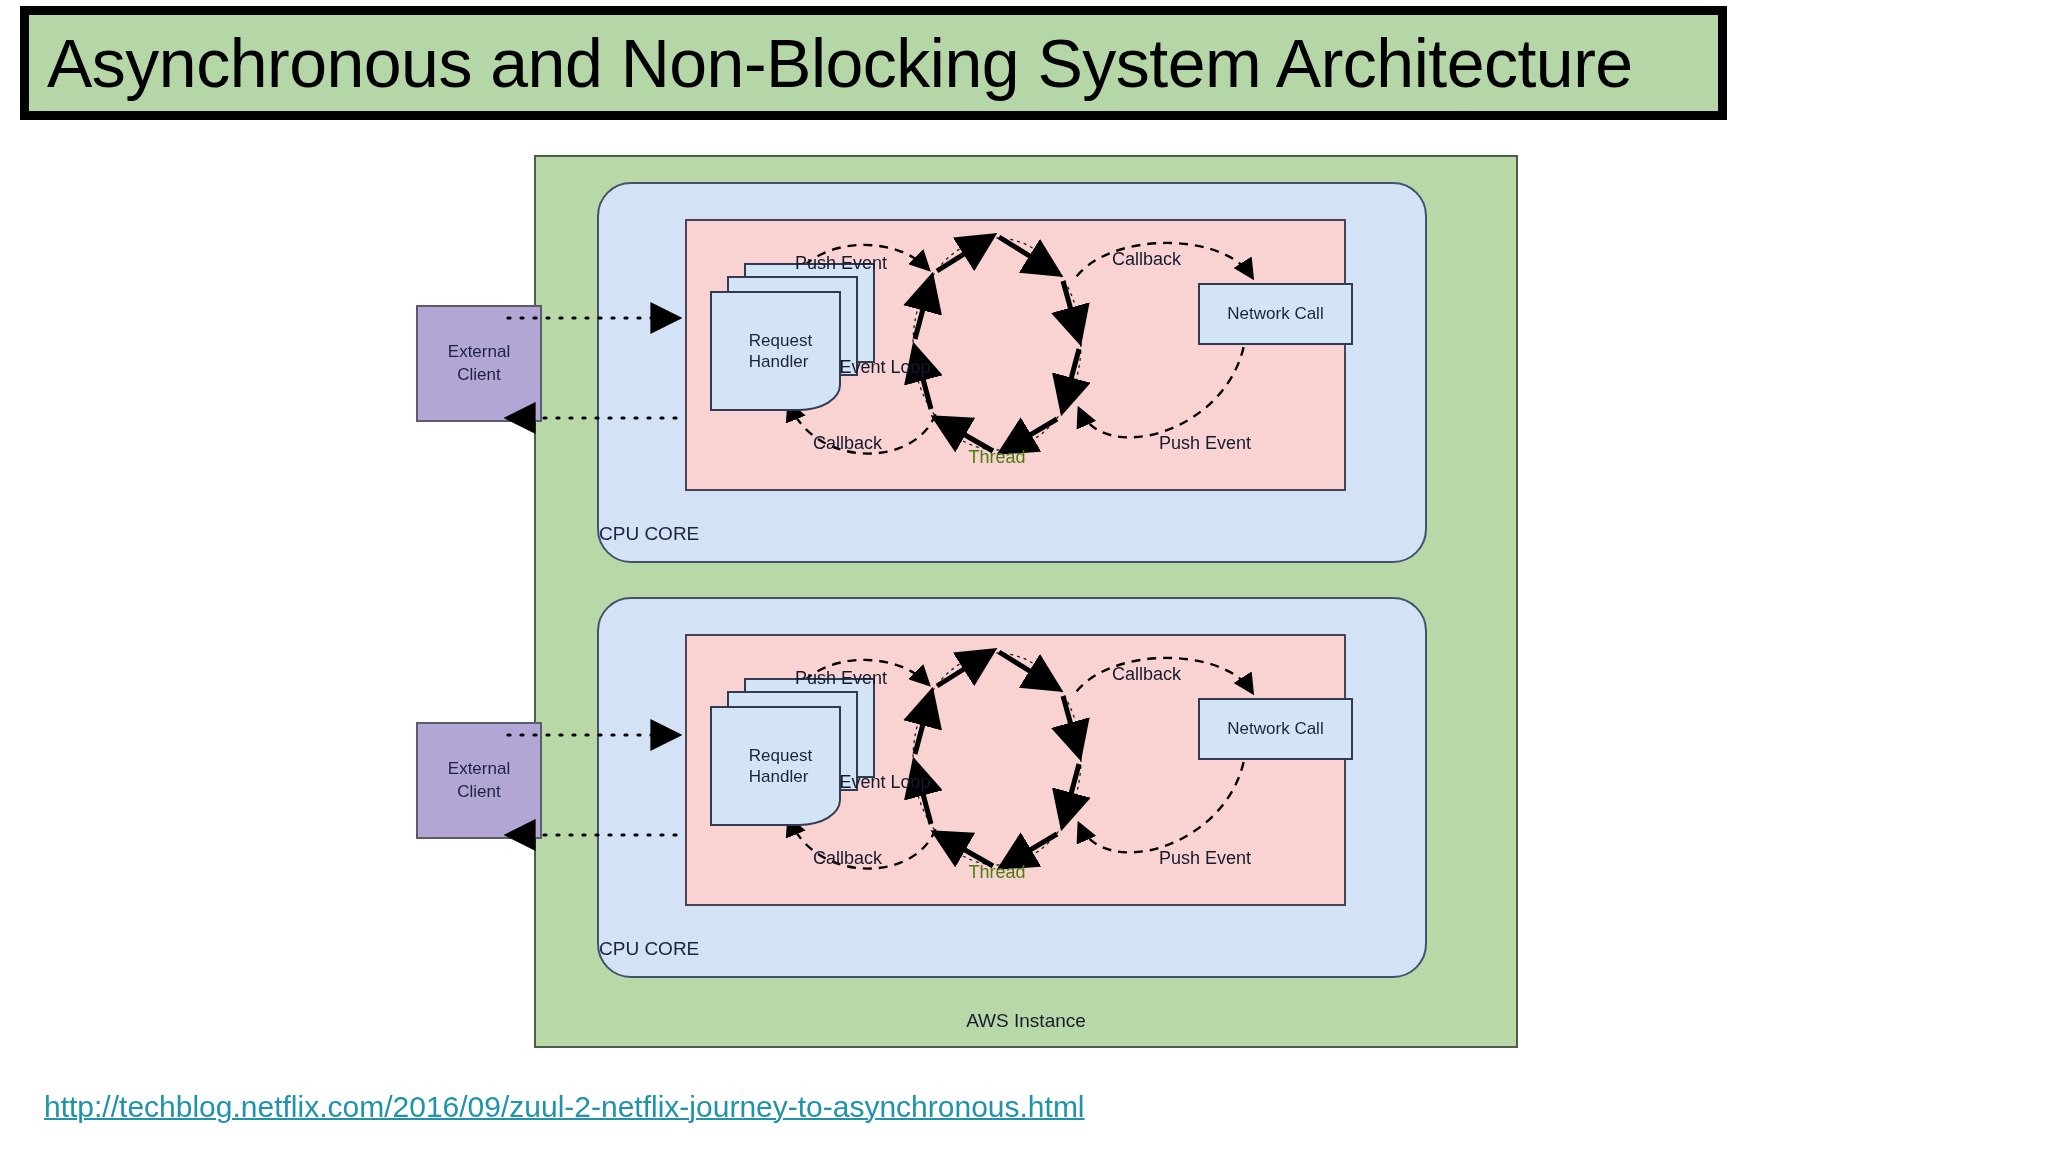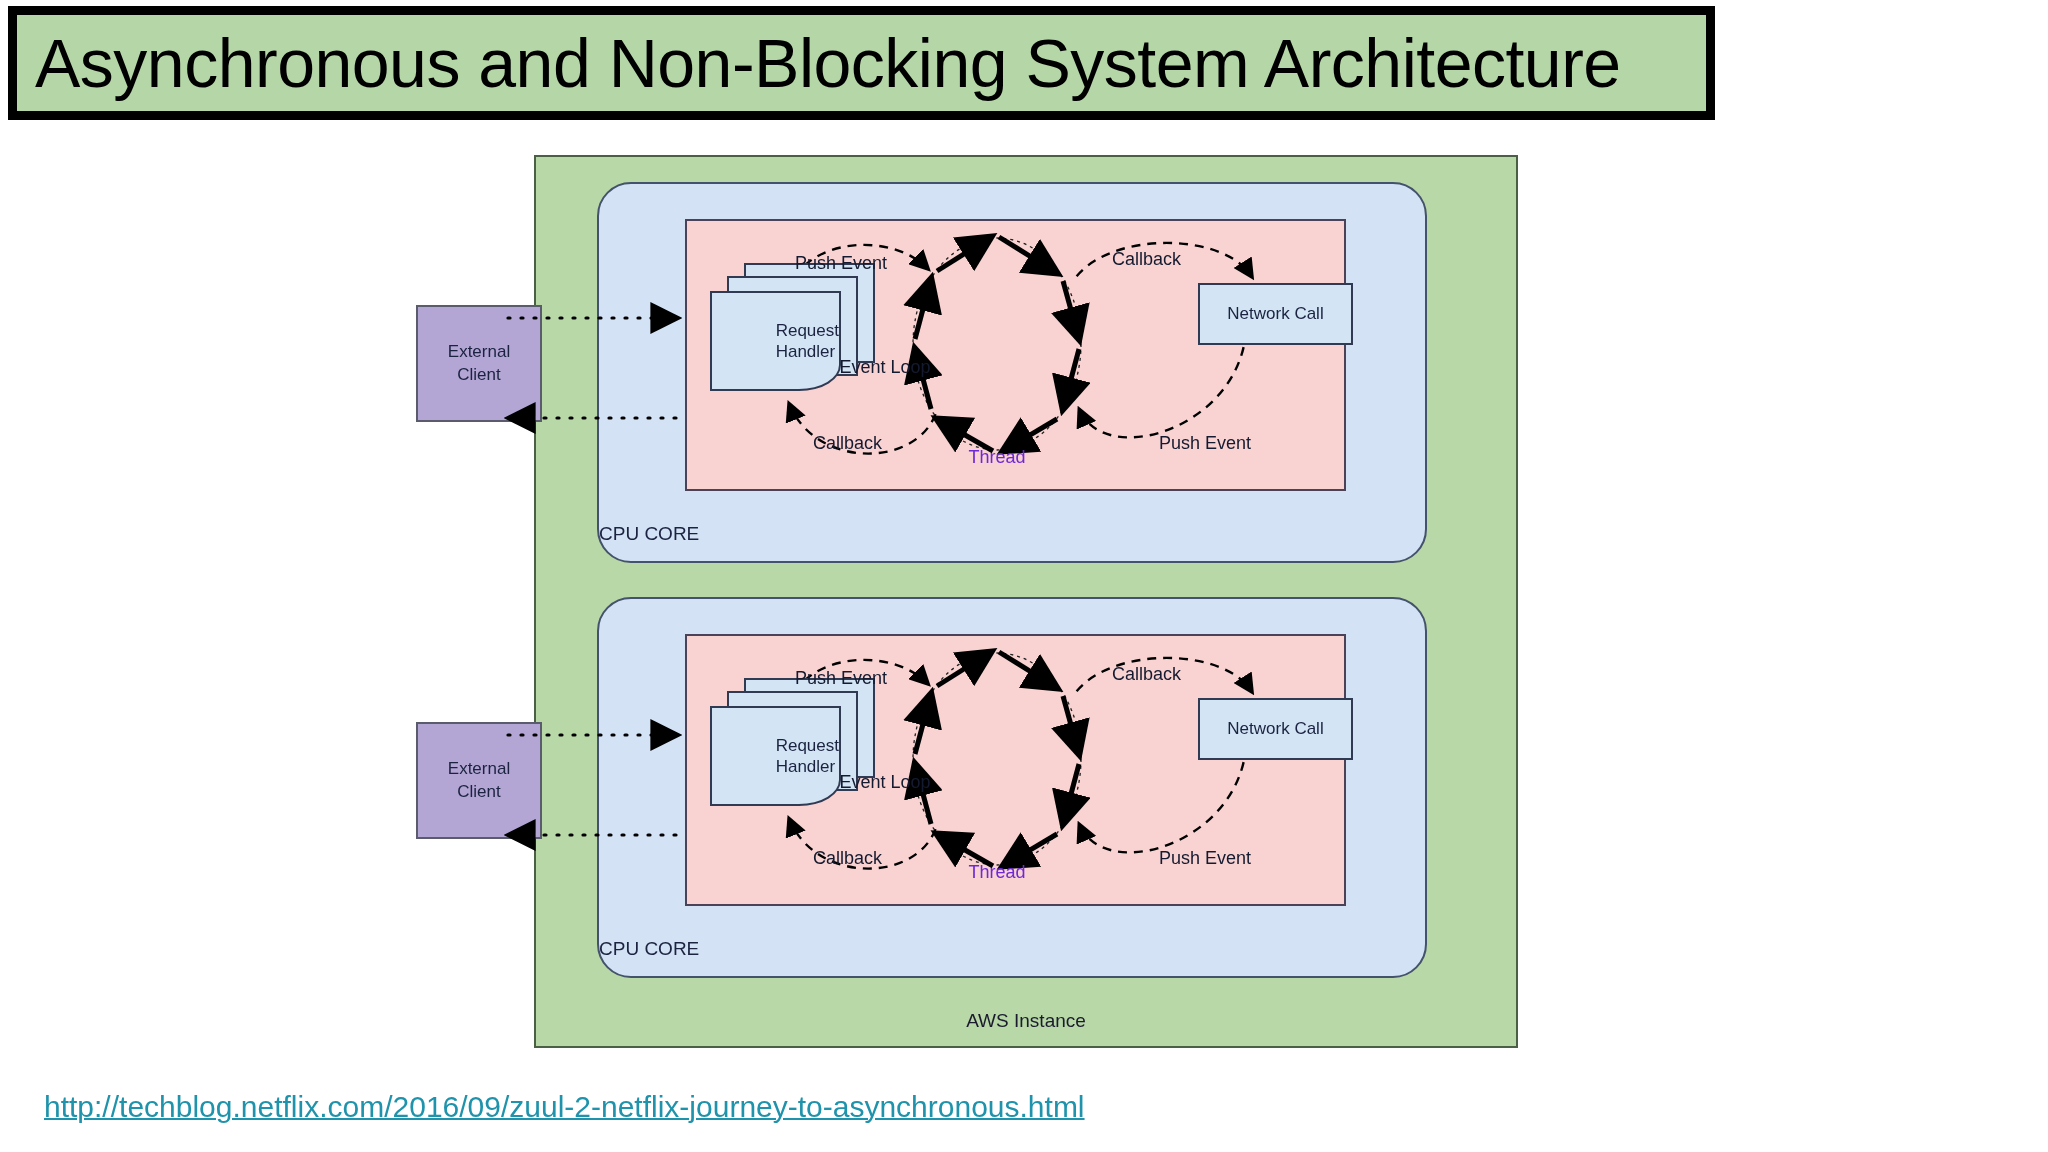--- a/index.html
+++ b/index.html
@@ -11,21 +11,21 @@
     width: 2048px;
     height: 1152px;
     position: relative;
     overflow: hidden;
     font-family: "Liberation Sans", sans-serif;
   }
 
   
   #title-bar {
     position: absolute;
-    left: 8px;
+    left: 20px;
     top: 6px;
     width: 1707px;
     height: 114px;
     background: #b5d6a7;
     border: 9px solid #000000;
     box-sizing: border-box;
     display: flex;
     align-items: center;
     padding-left: 18px;
   }
@@ -107,25 +107,25 @@
     background: #d3e4f5;
     border: 2px solid #303a52;
     box-sizing: border-box;
     width: 131px;
     height: 100px;
   }
   .rh-card-back  { left: 34px; top: 0px;  }
   .rh-card-mid   { left: 17px; top: 13px; }
   .rh-card-front {
     left: 0px; top: 28px;
-    width: 131px; height: 100px;
+    width: 131px; height: 120px;
     border-radius: 0 0 42px 0 / 0 0 26px 0;
     display: flex;
     align-items: center;
-    justify-content: flex-end;
+    justify-content: center;
     padding-left: 10px;
   }
   .rh-label {
     font-size: 17px;
     line-height: 1.25;
     color: #1b2340;
   }
 
   
   .event-loop-wrap {
@@ -142,21 +142,21 @@
     font-size: 18px;
     color: #141b30;
     white-space: nowrap;
     transform: translateX(-50%);
   }
   .thread-label {
     position: absolute;
     left: 310px;
     top: 226px;
     font-size: 18px;
-    color: #6d28d9;
+    color: #4d7c0f;
     white-space: nowrap;
     transform: translateX(-50%);
   }
 
   
   .network-call {
     position: absolute;
     left: 494px;
     top: 62px;
     width: 155px;

